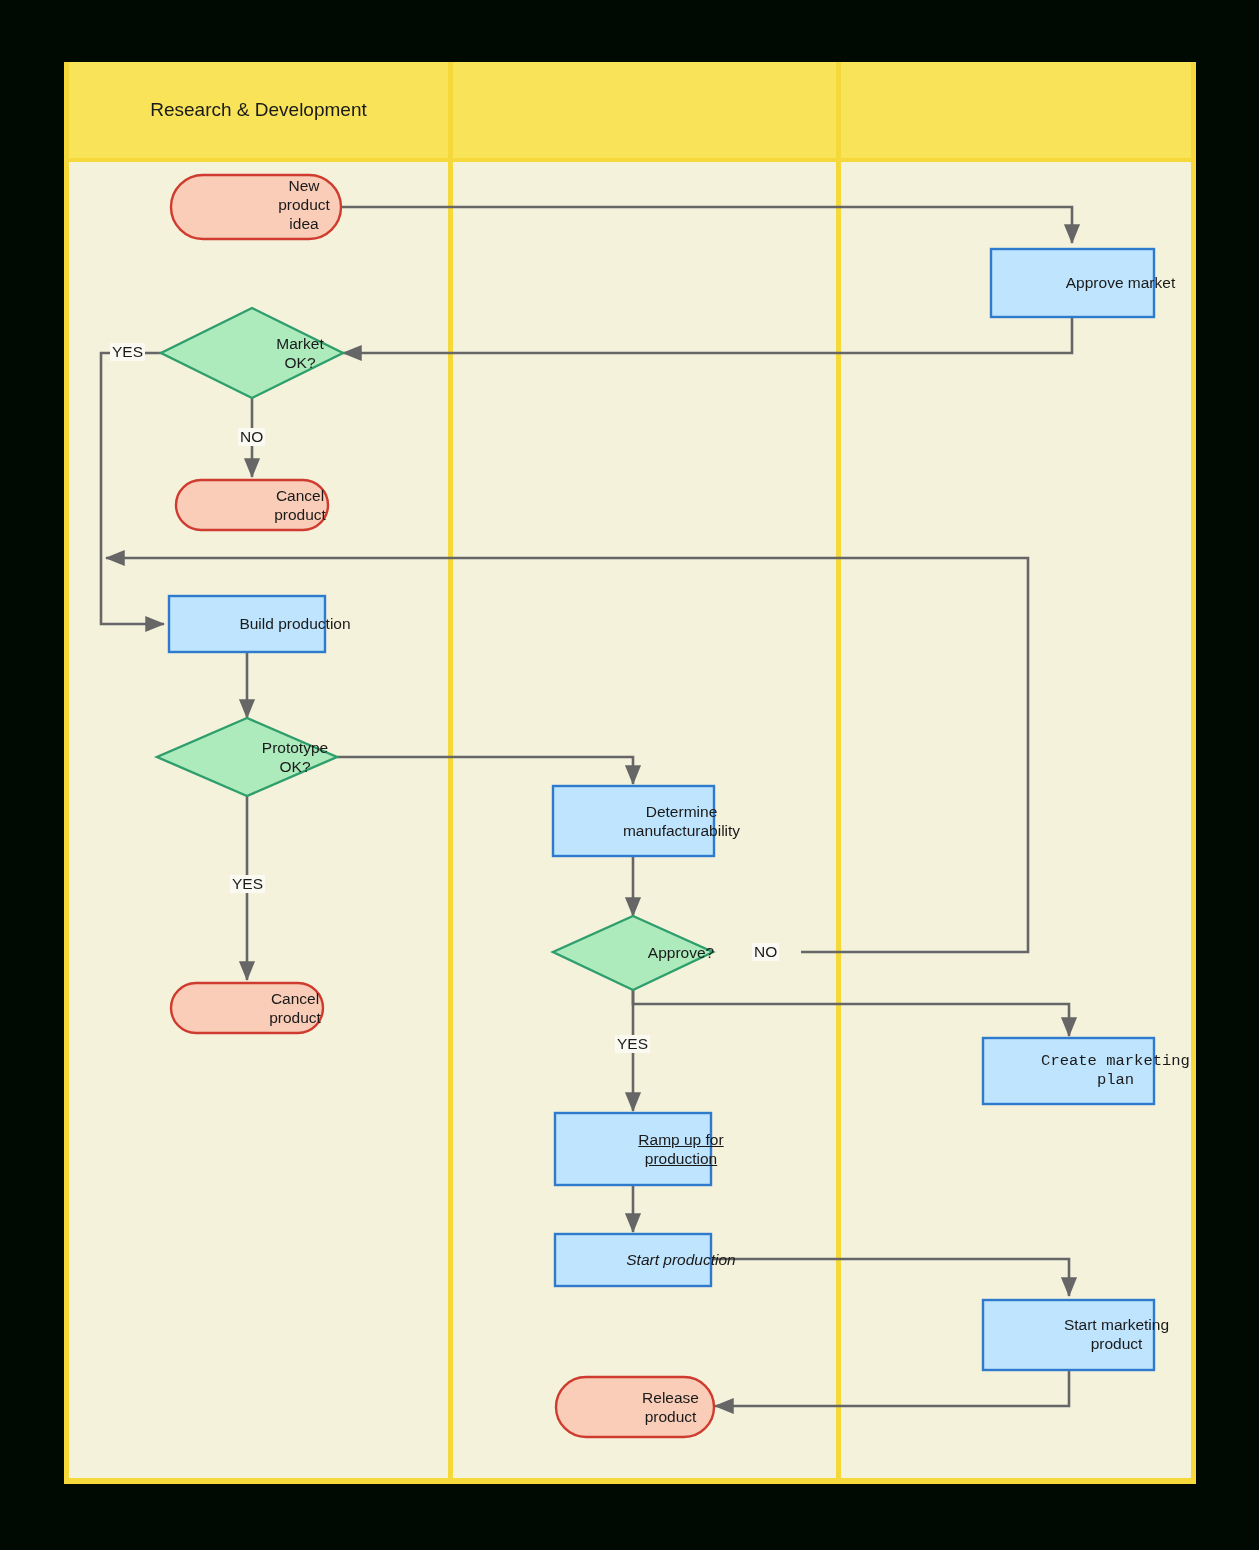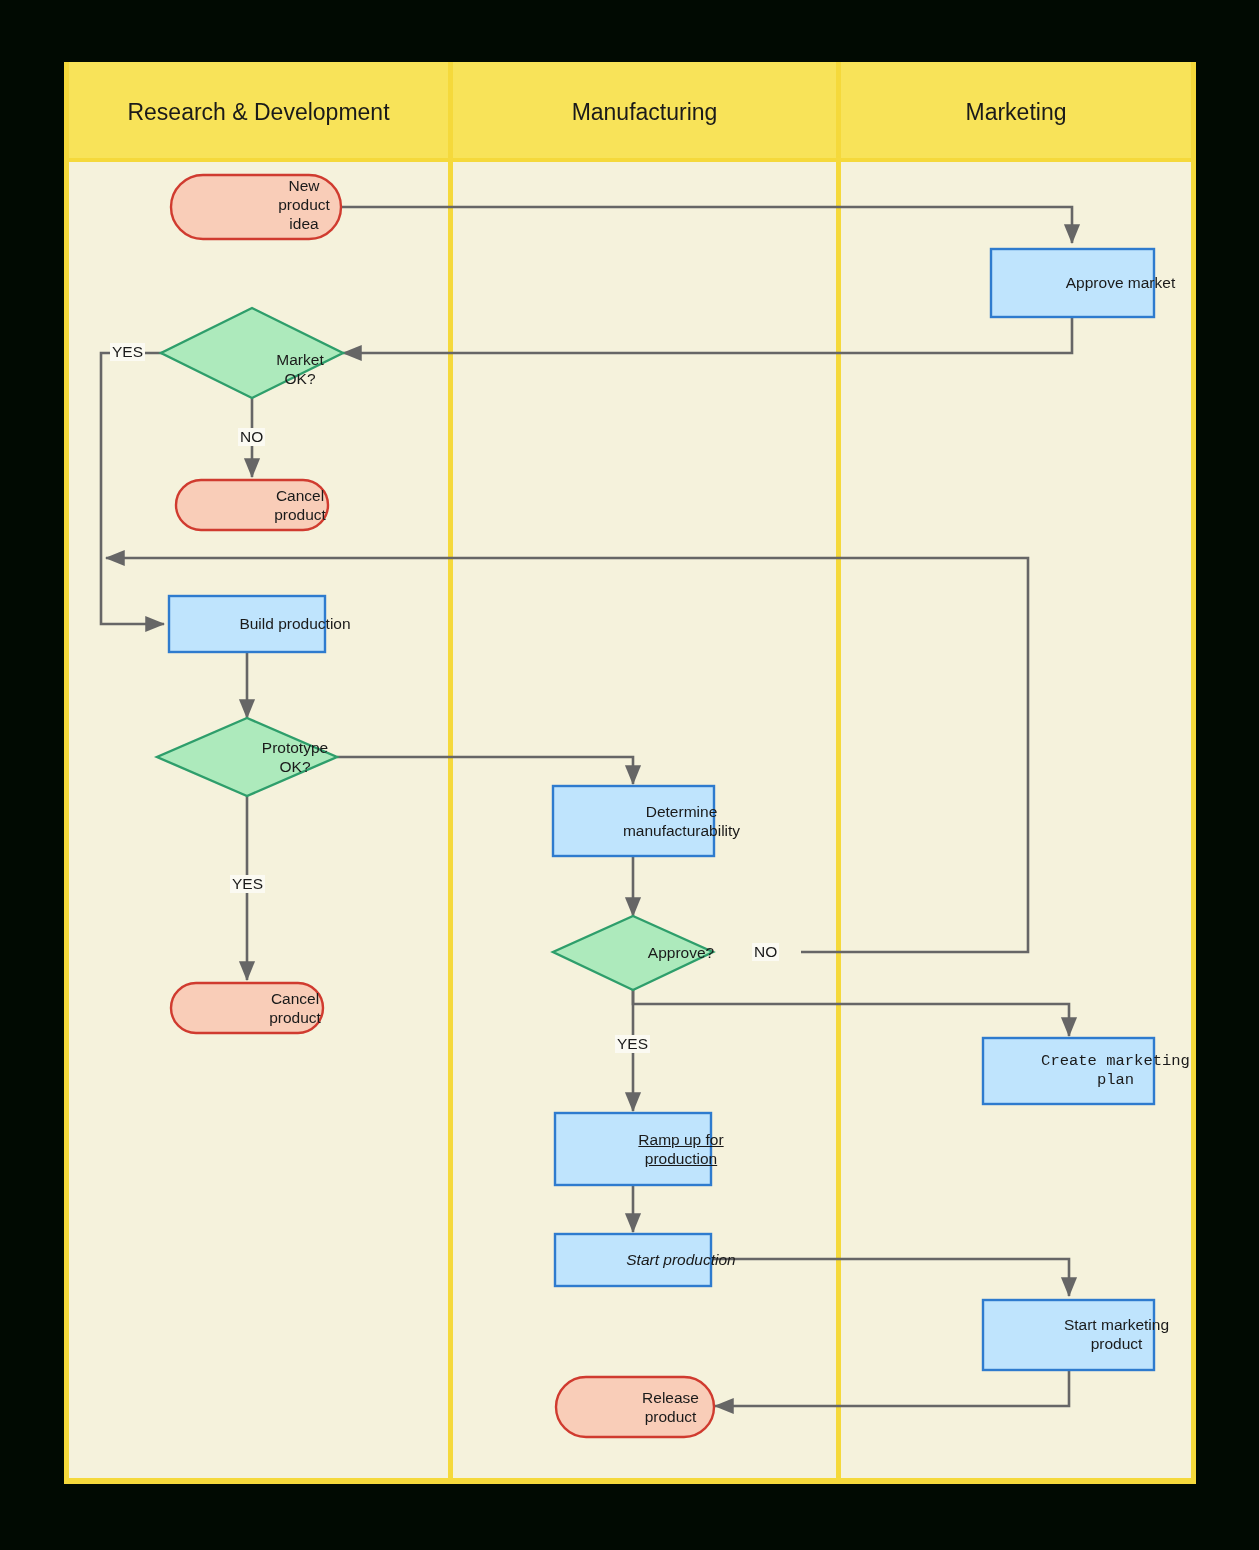--- a/index.html
+++ b/index.html
@@ -29,21 +29,21 @@
   #flow-svg {
     position: absolute;
     left: 0;
     top: 0;
     width: 1259px;
     height: 1550px;
   }
   .lane-title {
     position: absolute;
     text-align: center;
-    font-size: 23px;
+    font-size: 19px;
     color: #1a1a1a;
     font-family: "Liberation Sans", sans-serif;
     white-space: nowrap;
   }
   .node-label {
     position: absolute;
     text-align: center;
     font-size: 15.5px;
     color: #1a1a1a;
     line-height: 19px;
@@ -146,26 +146,24 @@
     <rect x="555" y="1113" width="156" height="72" fill="#BFE4FD" stroke="#2E7BCE" stroke-width="2.4"></rect>
 
     <rect x="555" y="1234" width="156" height="52" fill="#BFE4FD" stroke="#2E7BCE" stroke-width="2.4"></rect>
 
     <rect x="983" y="1300" width="171" height="70" fill="#BFE4FD" stroke="#2E7BCE" stroke-width="2.4"></rect>
 
     <rect x="556" y="1377" width="158" height="60" rx="30" ry="30" fill="#F9CDB8" stroke="#D03B2F" stroke-width="2.4"></rect>
   </svg>
 
   <div class="lane-title" style="left:69px; top:99px; width:379px;">Research &amp; Development</div>
-  <div class="lane-title" style="left:453px; top:99px; width:383px;">Manufacturing</div>
-  <div class="lane-title" style="left:841px; top:99px; width:350px;">Marketing</div>
 
   <div class="node-label" style="left:171px; top:176px; width:170px;">New<br>product<br>idea</div>
   <div class="node-label" style="left:991px; top:273px; width:163px;">Approve market</div>
-  <div class="node-label" style="left:177px; top:350px; width:150px;">Market<br>OK?</div>
+  <div class="node-label" style="left:177px; top:334px; width:150px;">Market<br>OK?</div>
   <div class="node-label" style="left:176px; top:486px; width:152px;">Cancel<br>product</div>
   <div class="node-label" style="left:169px; top:614px; width:156px;">Build production</div>
   <div class="node-label" style="left:172px; top:738px; width:150px;">Prototype<br>OK?</div>
   <div class="node-label" style="left:171px; top:989px; width:152px;">Cancel<br>product</div>
   <div class="node-label" style="left:553px; top:802px; width:161px;">Determine<br>manufacturability</div>
   <div class="node-label" style="left:563px; top:943px; width:140px;">Approve?</div>
   <div class="node-label" style="left:967px; top:1052px; width:201px;font-family:Liberation Mono, monospace;">Create marketing<br>plan</div>
   <div class="node-label" style="left:555px; top:1130px; width:156px;text-decoration:underline;">Ramp up for<br>production</div>
   <div class="node-label" style="left:555px; top:1250px; width:156px;font-style:italic;">Start production</div>
   <div class="node-label" style="left:983px; top:1315px; width:171px;">Start marketing<br>product</div>

